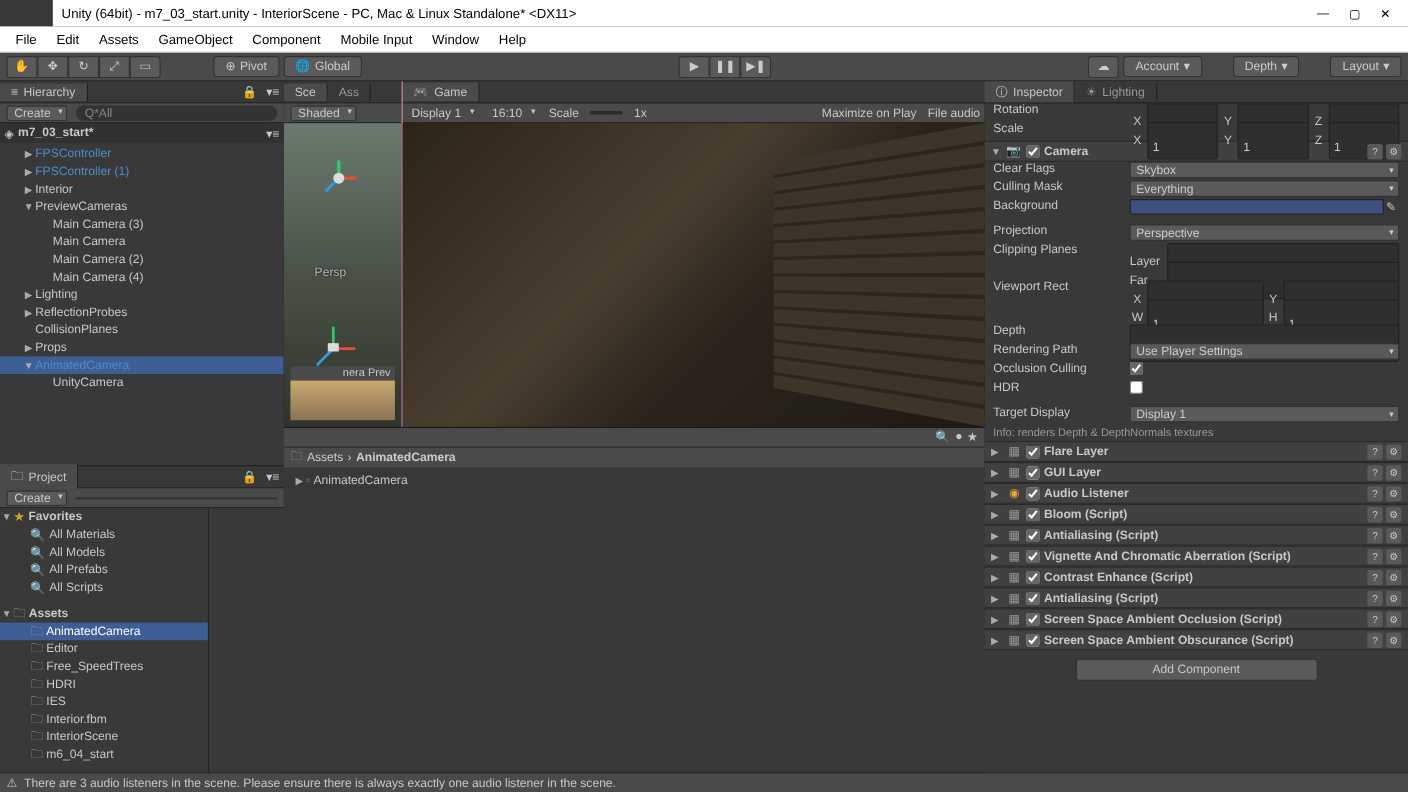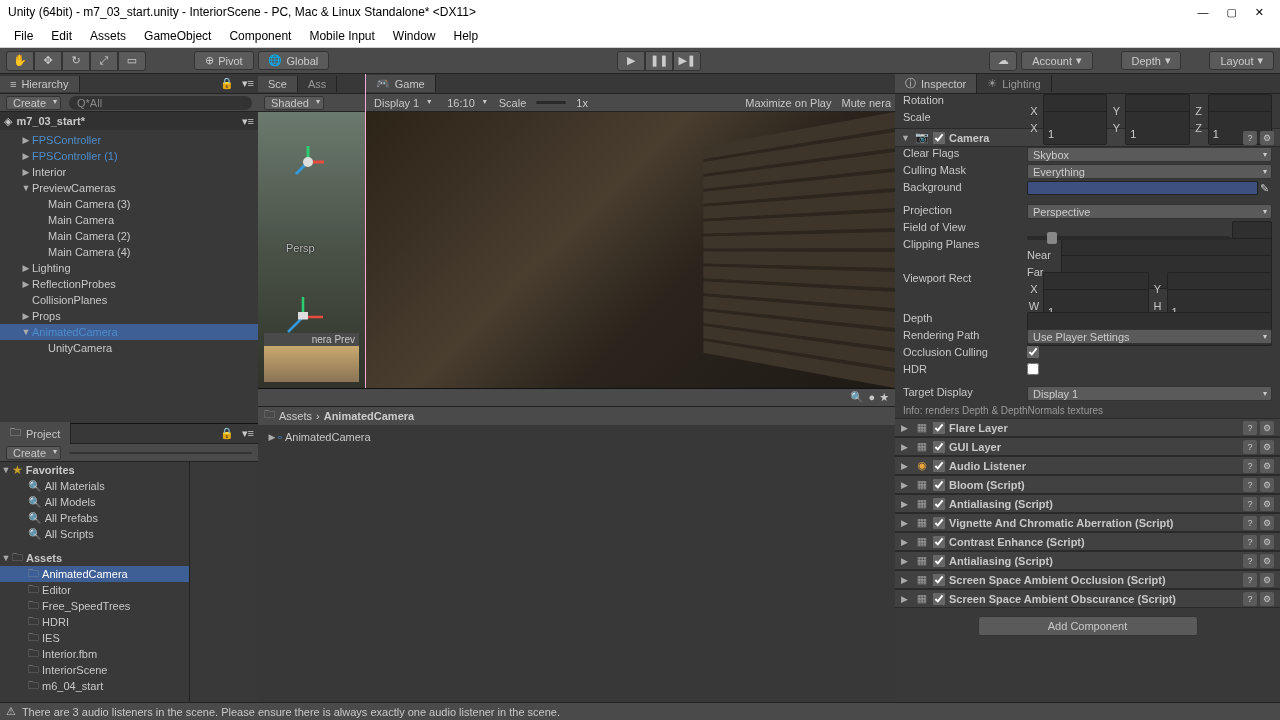--- a/index.html
+++ b/index.html
@@ -1,17 +1,17 @@
 <!DOCTYPE html>
 <html><head>
 <meta charset="utf-8">
 <style>
 * { margin: 0; padding: 0; box-sizing: border-box; font-family: "Segoe UI", Tahoma, sans-serif; font-size: 11px; user-select: none; }
 body { background: #383838; color: #c8c8c8; width: 1280px; height: 720px; overflow: hidden; }
-.titlebar { background: #fff; color: #000; height: 24px; display: flex; align-items: center; padding: 0 8px; justify-content: space-between; }
+.titlebar { background: #fff; color: #000; height: 24px; display: flex; align-items: center; padding: 0 8px; justify-content: space-between; margin-left: 48px; }
 .titlebar .title { font-size: 12px; }
 .titlebar .winctrls { display: flex; gap: 18px; align-items: center; padding-right: 8px; }
 .titlebar .winctrls span { font-size: 11px; cursor: pointer; }
 .menubar { background: #fff; color: #000; height: 24px; display: flex; align-items: center; padding: 0 6px; gap: 2px; border-bottom: 1px solid #d0d0d0;}
 .menubar span { padding: 3px 8px; font-size: 12px; }
 .toolbar { background: #4a4a4a; height: 26px; display: flex; align-items: center; padding: 0 6px; gap: 4px; border-bottom: 1px solid #222; }
 .tb-group { display: flex; gap: 0; }
 .tb-btn { background: #5a5a5a; border: 1px solid #333; width: 28px; height: 20px; display: flex; align-items: center; justify-content: center; color: #ccc; cursor: pointer; }
 .tb-btn:first-child { border-radius: 3px 0 0 3px; }
 .tb-btn:last-child { border-radius: 0 3px 3px 0; }
@@ -282,21 +282,21 @@
           <div class="tab">🎮 <span>Game</span></div>
         </div>
         <div class="game-opts">
           <span class="drop">Display 1</span>
           <span class="drop">16:10</span>
           <span>Scale</span>
           <div style="width:30px;height:3px;background:#2a2a2a;border-radius:2px"></div>
           <span>1x</span>
           <div class="rt">
             <span>Maximize on Play</span>
-            <span>Mute nera</span>
+            <span>File audio</span>
           </div>
         </div>
         <div class="render"></div>
       </div>
     </div>
 
     <div class="project" style="height:240px;border-top:1px solid #111">
       <div class="panel-sub" style="justify-content:flex-end;gap:4px">
         <span>🔍</span>
         <span>●</span>
@@ -373,32 +373,23 @@
           </div>
         </div>
       <div style="height:6px"></div>
       <div class="prop-row">
           <span class="prop-label">Projection</span>
           <div class="prop-fields">
             <span class="dropdown-fld">Perspective</span>
           </div>
         </div>
       <div class="prop-row">
-          <span class="prop-label">Field of View</span>
-          <div class="prop-fields">
-            <div class="slider-track">
-              <div class="slider-thumb"></div>
-            </div>
-            <span class="fld" style="flex:0 0 40px">30</span>
-          </div>
-        </div>
-      <div class="prop-row">
           <span class="prop-label">Clipping Planes</span>
           <div class="prop-fields">
-            <span style="width:32px">Near</span>
+            <span style="width:32px">Layer</span>
             <span class="fld">0.3</span>
           </div>
         </div>
       <div class="prop-row">
           <span class="prop-label"></span>
           <div class="prop-fields">
             <span style="width:32px">Far</span>
             <span class="fld">1000</span>
           </div>
         </div>

